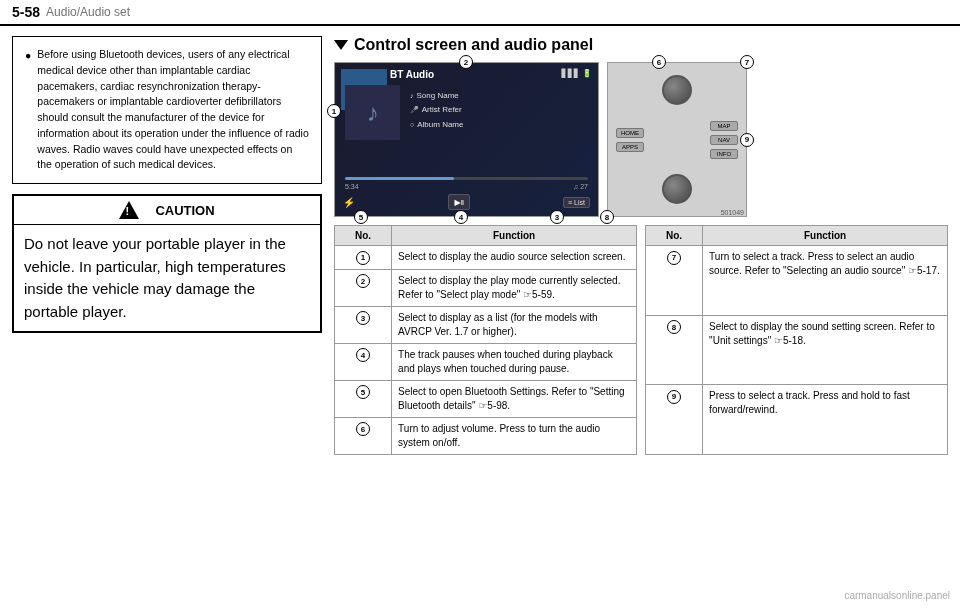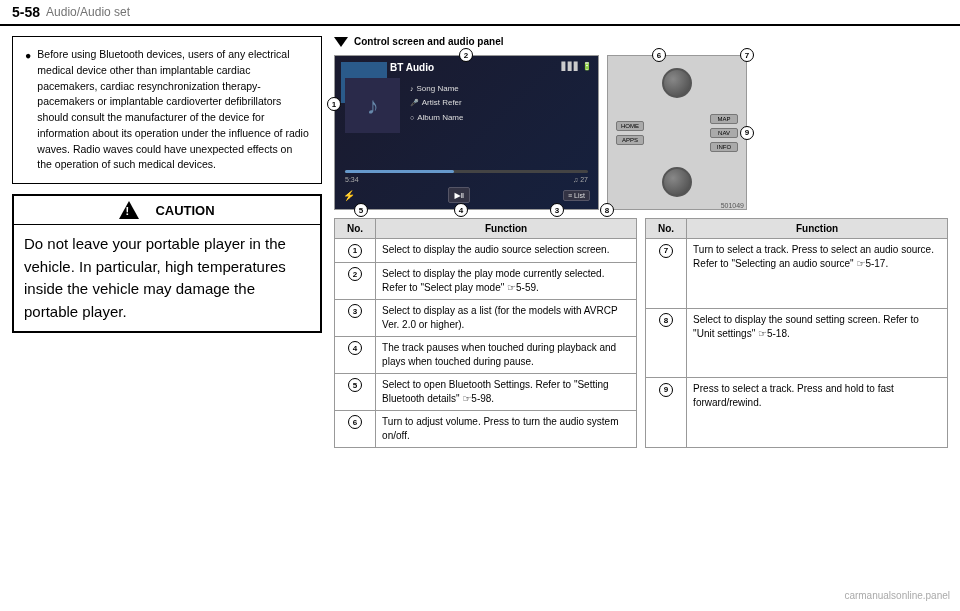--- a/index.html
+++ b/index.html
@@ -85,21 +85,21 @@
     .caution-body {
       padding: 8px 10px;
       font-size: 15px;
       line-height: 1.5;
     }
     .control-section-title {
       display: flex;
       align-items: center;
       gap: 6px;
       font-weight: bold;
-      font-size: 10px;
+      font-size: 16px;
       margin-bottom: 8px;
     }
     .triangle-down {
       width: 0;
       height: 0;
       border-left: 7px solid transparent;
       border-right: 7px solid transparent;
       border-top: 10px solid #000;
       display: inline-block;
     }
@@ -330,21 +330,21 @@
       margin-top: 6px;
     }
     .func-table {
       flex: 1;
       border-collapse: collapse;
       font-size: 10px;
     }
     .func-table th {
       background: #e0e0e0;
       border: 1px solid #999;
-      padding: 4px 12px;
+      padding: 4px 20px;
       text-align: center;
       font-weight: bold;
     }
     .func-table td {
       border: 1px solid #999;
       padding: 4px 6px;
       vertical-align: top;
       line-height: 1.4;
     }
     .func-table td.no-cell {
@@ -510,21 +510,21 @@
             <tr>
       <td class="no-cell">
         <span class="num-circle">2</span>
       </td>
       <td>Select to display the play mode currently selected. Refer to "Select play mode" ☞5-59.</td>
     </tr>
             <tr>
       <td class="no-cell">
         <span class="num-circle">3</span>
       </td>
-      <td>Select to display as a list (for the models with AVRCP Ver. 2.0 or higher).</td>
+      <td>Select to display as a list (for the models with AVRCP Ver. 1.7 or higher).</td>
     </tr>
             <tr>
       <td class="no-cell">
         <span class="num-circle">4</span>
       </td>
       <td>The track pauses when touched during playback and plays when touched during pause.</td>
     </tr>
             <tr>
       <td class="no-cell">
         <span class="num-circle">5</span>

